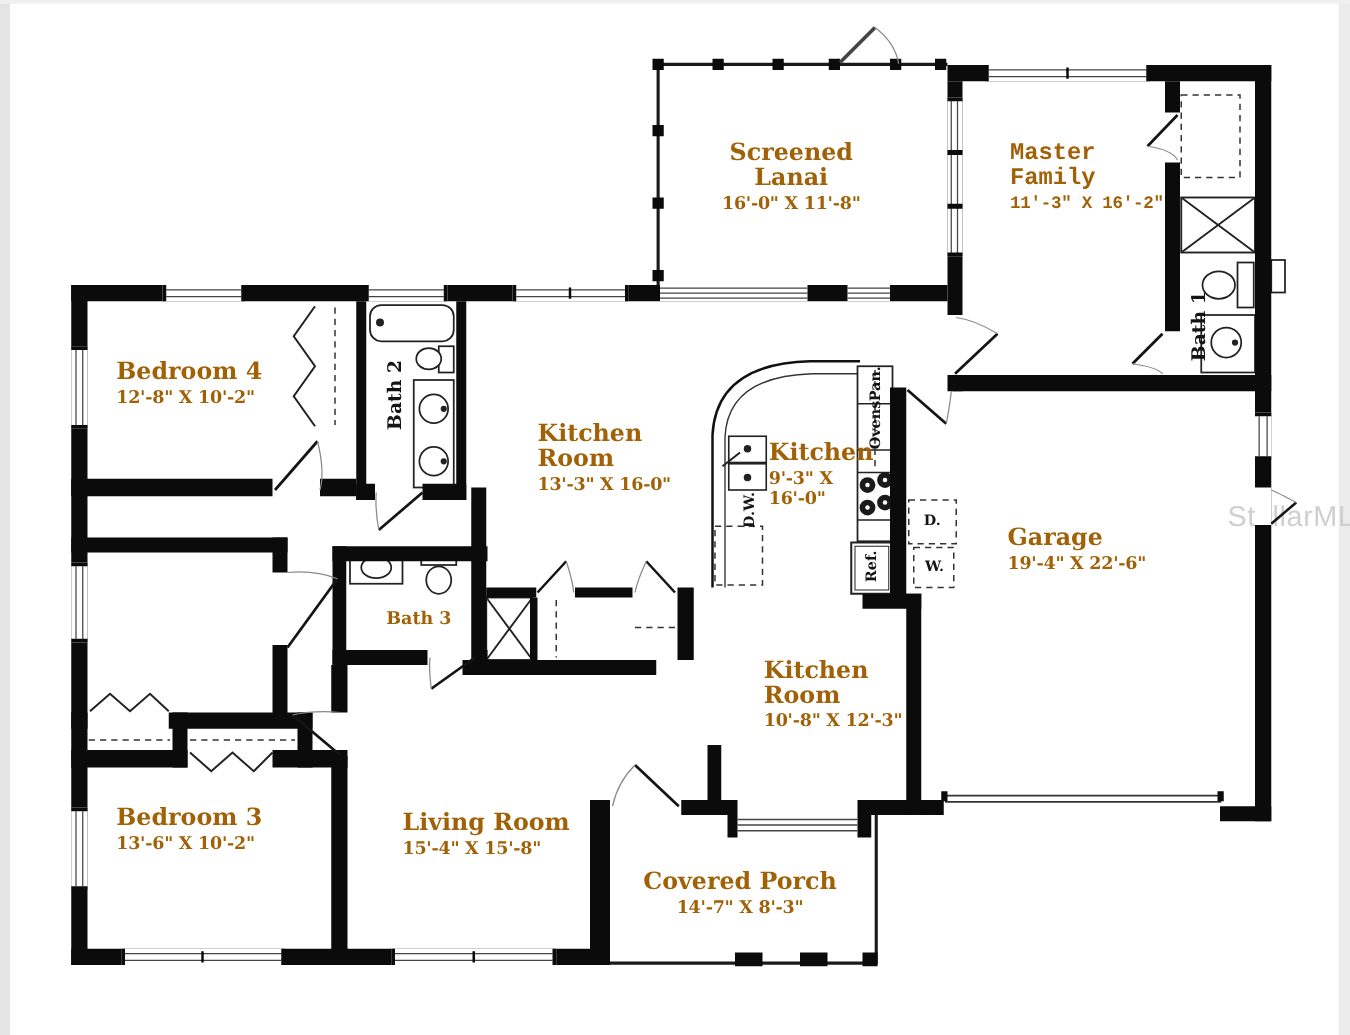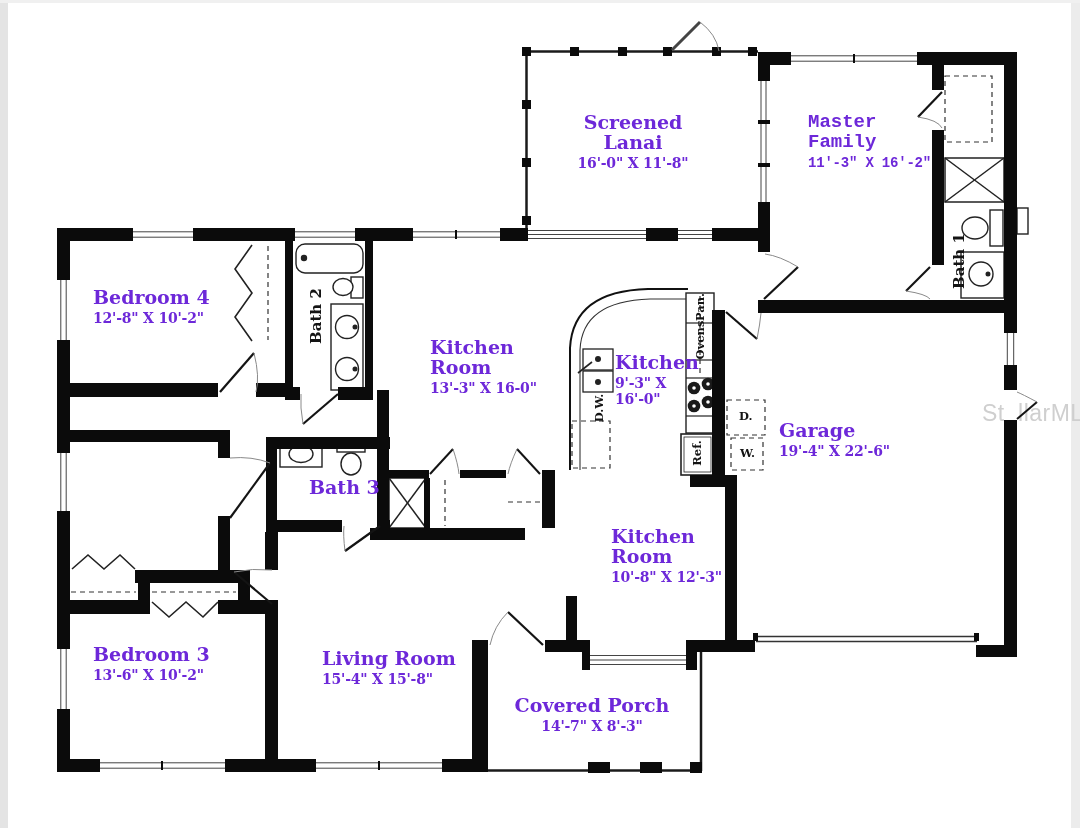--- a/index.html
+++ b/index.html
@@ -3,21 +3,21 @@
 <meta charset="utf-8">
 <style>
   html,body{margin:0;padding:0;background:#ffffff;}
   .stage{position:relative;width:1080px;height:828px;background:#ffffff;overflow:hidden;
          font-family:"DejaVu Serif","Liberation Serif",serif;}
   .edge-left{position:absolute;left:0;top:0;width:8px;height:828px;background:#e4e4e4;}
   .edge-right{position:absolute;left:1071px;top:0;width:9px;height:828px;background:#ececec;}
   .edge-top{position:absolute;left:0;top:0;width:1080px;height:3px;background:#f0f0f0;}
   svg.plan{position:absolute;left:0;top:0;z-index:2;}
   .labels{position:absolute;left:0;top:0;width:100%;height:100%;z-index:3;}
-  .lbl{position:absolute;color:#6d28d9;font-weight:bold;}
+  .lbl{position:absolute;color:#a16207;font-weight:bold;}
   .room-name{font-size:19px;line-height:1.06;}
   .room-dims{font-size:14px;margin-top:3px;letter-spacing:-0.2px;}
   .center{text-align:center;}
   .vert{position:absolute;transform:translate(-50%,-50%) rotate(-90deg);white-space:nowrap;
         color:#141414;font-weight:bold;}
   .v15{font-size:15px;}
   .v12{font-size:11.5px;}
   .appl{position:absolute;font-size:11.5px;font-weight:bold;color:#141414;}
   .watermark{position:absolute;left:982px;top:400px;z-index:1;
              font-family:"Liberation Sans",sans-serif;font-size:23px;color:#cfcfcf;
@@ -397,21 +397,21 @@
       <div class="room-name">Room</div>
       <div class="room-dims">13'-3" X 16-0"</div>
     </div>
 
     <div class="lbl" style="left:615px;top:352px;">
       <div class="room-name">Kitchen</div>
       <div class="room-dims">9'-3" X</div>
       <div class="room-dims" style="margin-top:0;">16'-0"</div>
     </div>
 
-    <div class="lbl" style="left:779px;top:420px;">
+    <div class="lbl" style="left:806px;top:420px;">
       <div class="room-name">Garage</div>
       <div class="room-dims">19'-4" X 22'-6"</div>
     </div>
 
 
     <div class="lbl" style="left:611px;top:526px;">
       <div class="room-name">Kitchen</div>
       <div class="room-name">Room</div>
       <div class="room-dims">10'-8" X 12'-3"</div>
     </div>
@@ -426,21 +426,21 @@
       <div class="room-dims">15'-4" X 15'-8"</div>
     </div>
 
     <div class="lbl center" style="left:512px;top:695px;width:160px;">
       <div class="room-name">Covered Porch</div>
       <div class="room-dims">14'-7" X 8'-3"</div>
     </div>
 
     <div class="vert v15" style="left:959px;top:261px;">Bath 1</div>
     <div class="vert v15" style="left:316px;top:316px;">Bath 2</div>
-    <div class="lbl" style="left:309px;top:476px;font-size:19px;">Bath 3</div>
+    <div class="lbl" style="left:309px;top:487px;font-size:14px;">Bath 3</div>
 
     <div class="vert v12" style="left:700px;top:307px;">Pan.</div>
     <div class="vert v12" style="left:700px;top:340px;">Ovens</div>
     <div class="vert v12" style="left:697px;top:453px;">Ref.</div>
     <div class="vert v12" style="left:599px;top:408px;">D.W.</div>
     <div class="appl" style="left:739px;top:409px;">D.</div>
     <div class="appl" style="left:740px;top:446px;">W.</div>
   </div>
 
   <div class="edge-left"></div>

